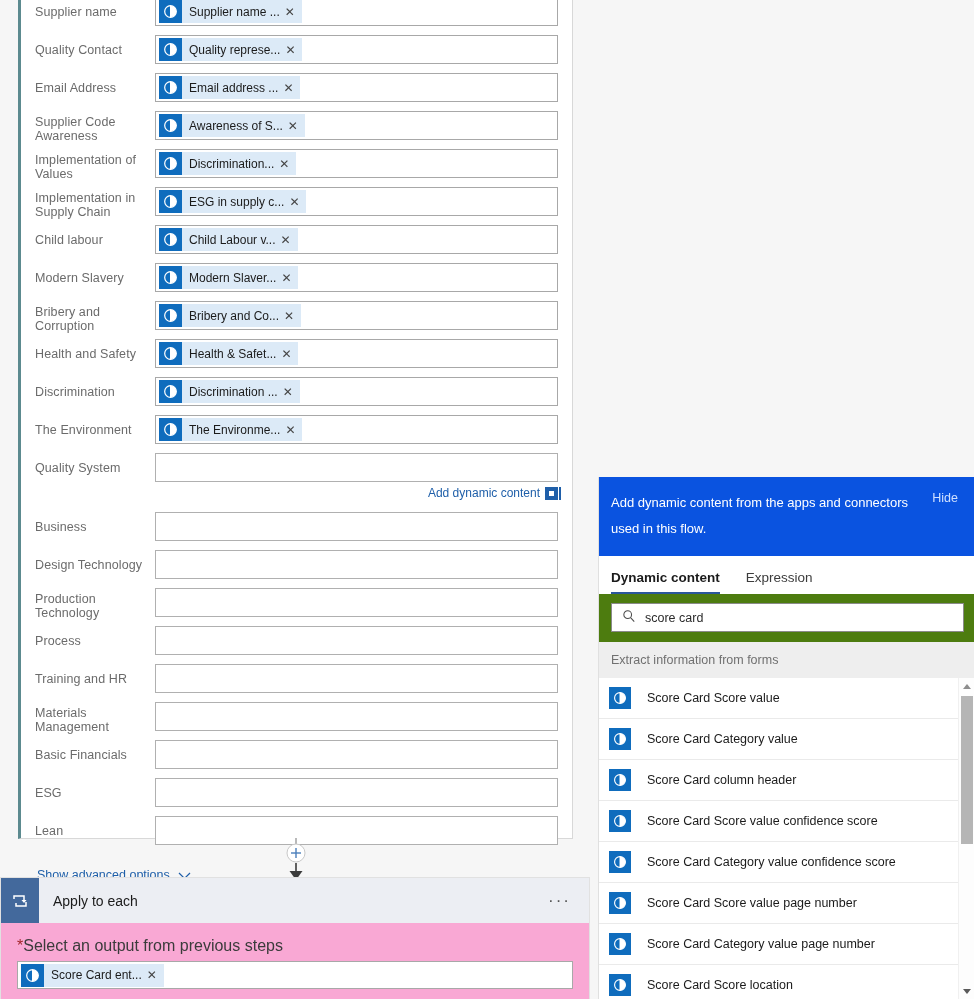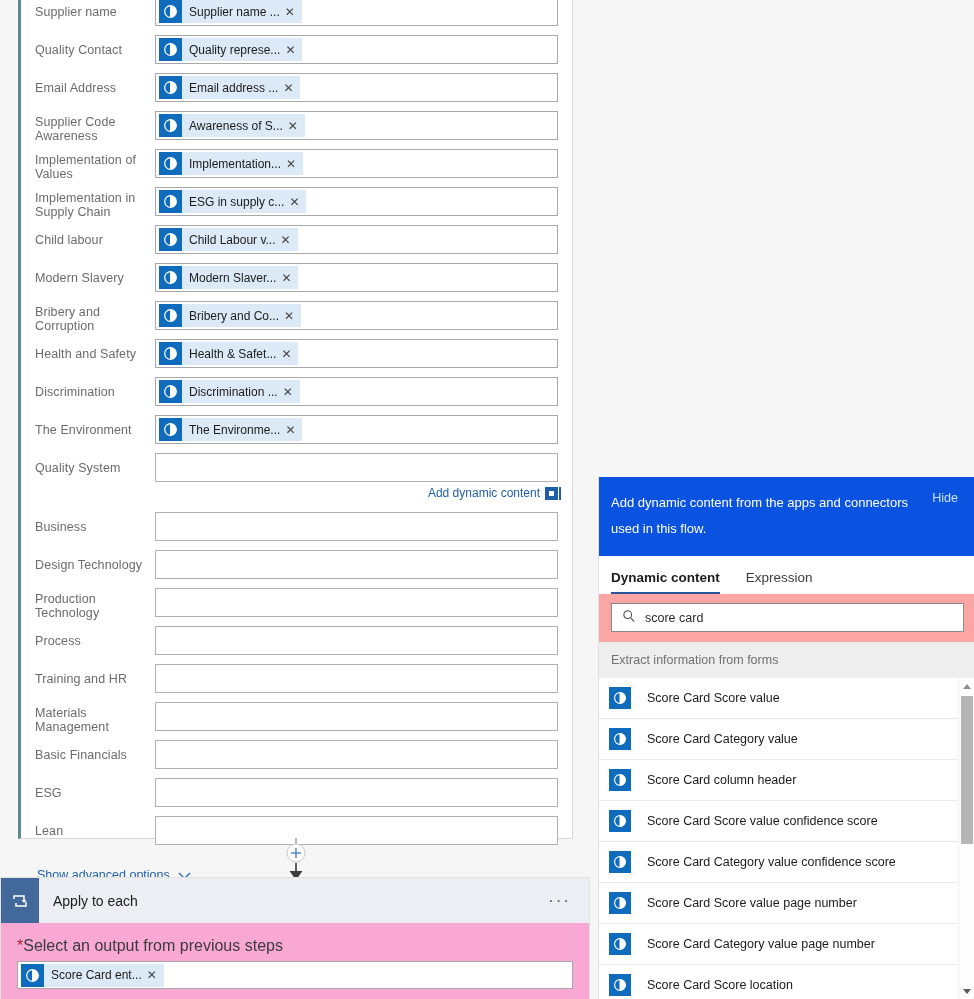--- a/index.html
+++ b/index.html
@@ -231,21 +231,21 @@
   }
   .dc-tab.active { color: #1b1b1b; font-weight: bold; }
   .dc-tab.active::after {
     content: "";
     position: absolute;
     left: 0; right: 0; bottom: 0;
     height: 2px;
     background: #2b579a;
   }
   .dc-search-wrap {
-    background: #fca5a5;
+    background: #4d7c0f;
     padding: 9px 10px 10px 12px;
   }
   .dc-search {
     height: 29px;
     background: #fff;
     border: 1px solid #8a8a8a;
     display: flex;
     align-items: center;
     gap: 9px;
     padding-left: 10px;
@@ -386,21 +386,21 @@
           <div class="frow-label two-line">Implementation of Values</div>
           <div class="frow-input">
             <span class="token">
               <span class="token-icon">
                 <svg width="15" height="15" viewBox="0 0 16 16">
                   <circle cx="8" cy="8" r="6.2" fill="none" stroke="#ffffff" stroke-width="1.3"></circle>
                   <path d="M8 1.8 A6.2 6.2 0 0 1 8 14.2 Z" fill="#ffffff"></path>
                   <line x1="8" y1="1.8" x2="8" y2="14.2" stroke="#ffffff" stroke-width="1.1"></line>
                 </svg>
               </span>
-              <span class="token-text">Implementation...</span>
+              <span class="token-text">Discrimination...</span>
               <span class="token-x">✕</span>
             </span>
           </div>
         </div>
         <div class="frow">
           <div class="frow-label two-line">Implementation in Supply Chain</div>
           <div class="frow-input">
             <span class="token">
               <span class="token-icon">
                 <svg width="15" height="15" viewBox="0 0 16 16">

